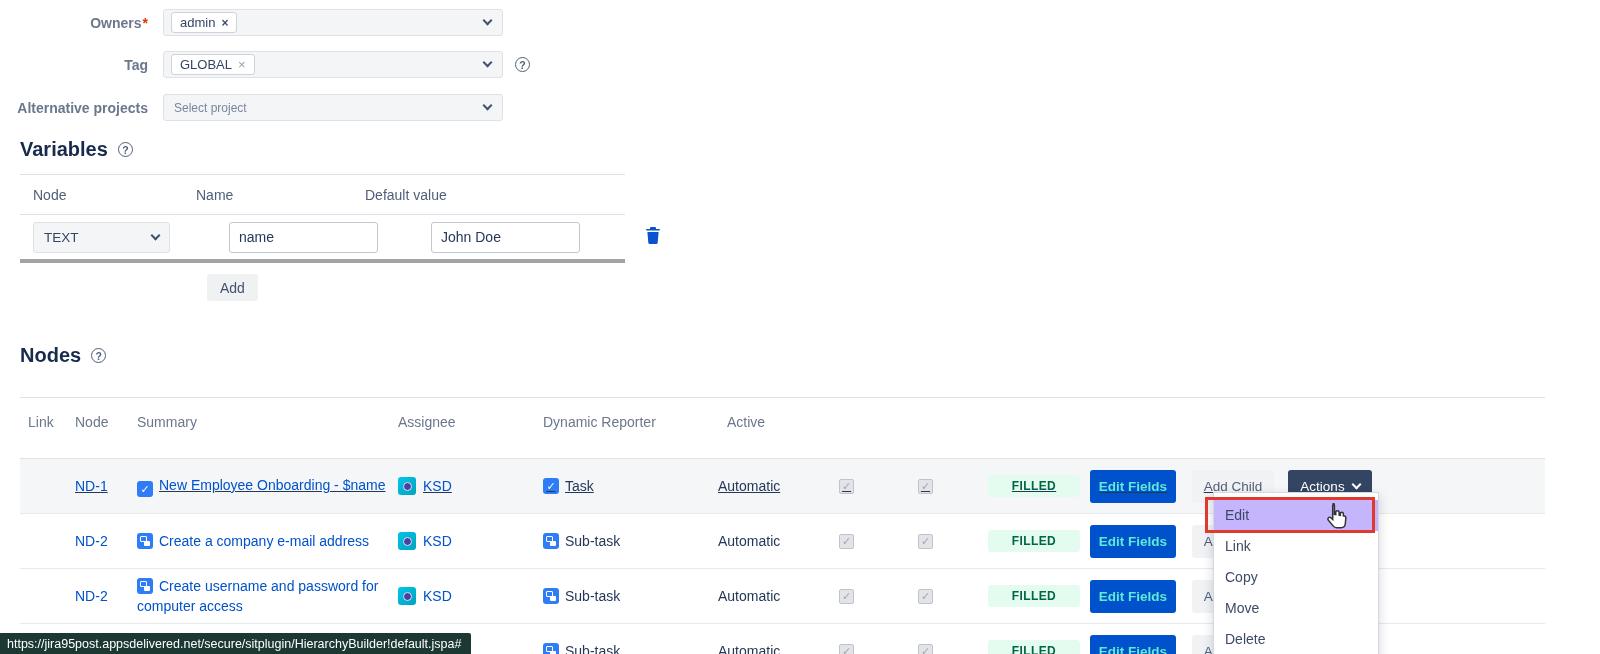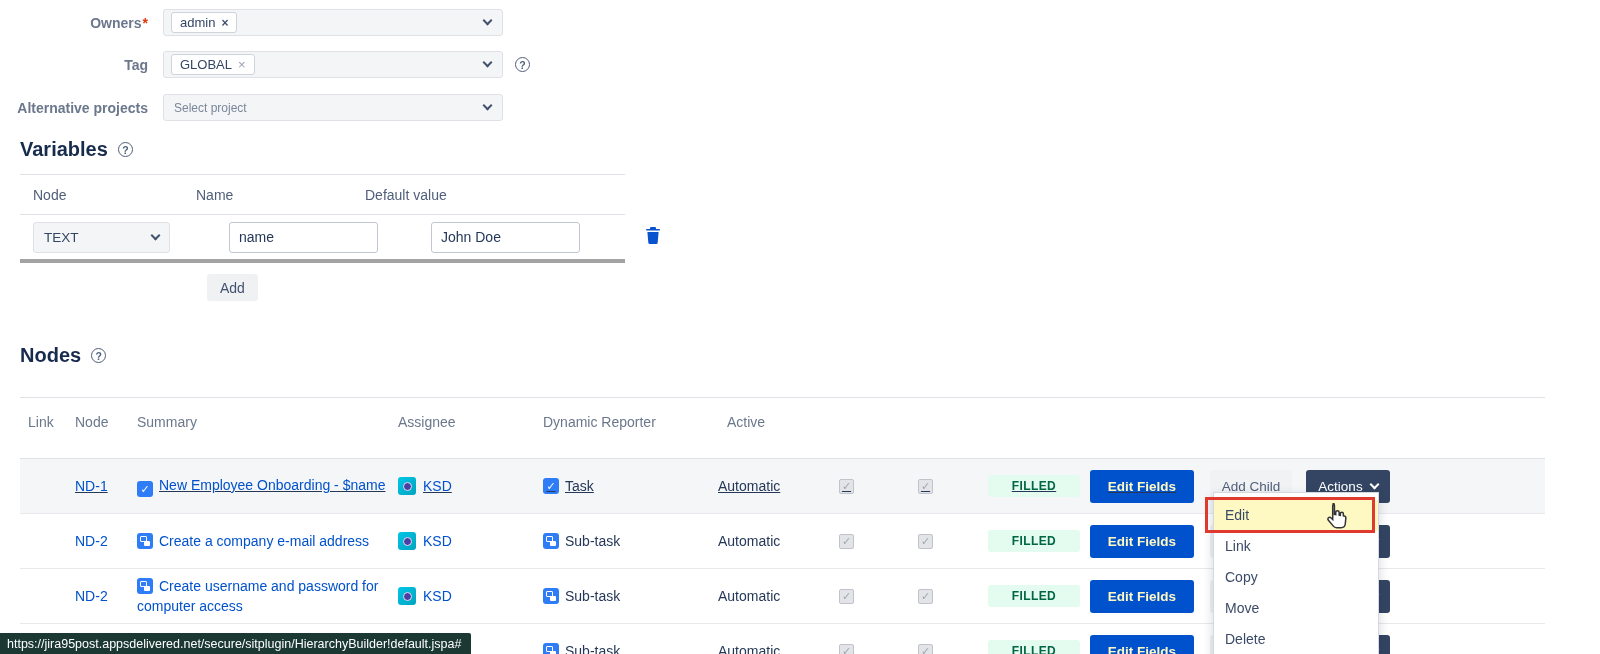--- a/index.html
+++ b/index.html
@@ -74,32 +74,32 @@
   .cb { width:15px; height:15px; background:#E2E4E7; border:1px solid #C0C4CA; border-radius:2px;
         display:flex; align-items:center; justify-content:center; font-size:11px; color:#9FA6AF;
         font-weight:700; }
   .cb-dyn { margin-left:11px; } .cb-act { margin-left:20px; }
   .badge { background:#E3FCEF; color:#006644; font-size:12px; font-weight:700; letter-spacing:.4px;
            width:95px; height:22px; display:inline-flex; align-items:center; justify-content:center;
            border-radius:3px; margin-left:20px; }
   .btncell { padding-left:10px; }
   .btn { height:33px; border:none; border-radius:3px; font-size:13.5px; display:inline-flex;
          align-items:center; justify-content:center; cursor:pointer; font-family:inherit; flex:none; }
-  .btn-primary { background:#0052CC; color:#fef9c3; font-weight:700; width:104px; margin-right:16px; }
+  .btn-primary { background:#0052CC; color:#5eead4; font-weight:700; width:86px; margin-right:16px; }
   .btn-light { background:#F1F2F4; color:#505F79; width:82px; margin-right:14px; }
   .btn-dark { background:#344563; color:#fff; width:84px; gap:8px; }
   .chev-w { width:7px; height:7px; border-right:2px solid #fff; border-bottom:2px solid #fff;
             transform:rotate(45deg); margin-top:-4px; }
 
   
   #actions-menu { position:absolute; left:1213px; top:492px; width:166px; background:#fff;
                   border:1px solid #D5D8DD; box-shadow:0 4px 10px rgba(9,30,66,.18); padding:7px 0 6px;
                   z-index:50; }
   .menu-item { height:31px; line-height:31px; padding-left:11px; font-size:14px; color:#3B4A66; cursor:pointer; }
-  .menu-item.hl { background:#fef9c3; }
+  .menu-item.hl { background:#c4b5fd; }
 
   #annotation-box { position:absolute; left:1205px; top:497px; width:170px; height:36px;
                     border:3px solid #E0392E; z-index:60; pointer-events:none; }
   #cursor { position:absolute; left:1324px; top:502px; z-index:70; pointer-events:none; }
 
   
   #status-bar { position:absolute; left:0; top:633px; height:21px; background:#1B3832; color:#fff;
                 font-size:12.5px; display:flex; align-items:center; padding:0 10px 0 7px;
                 border-top-right-radius:2px; z-index:80; white-space:nowrap; }
 </style>

